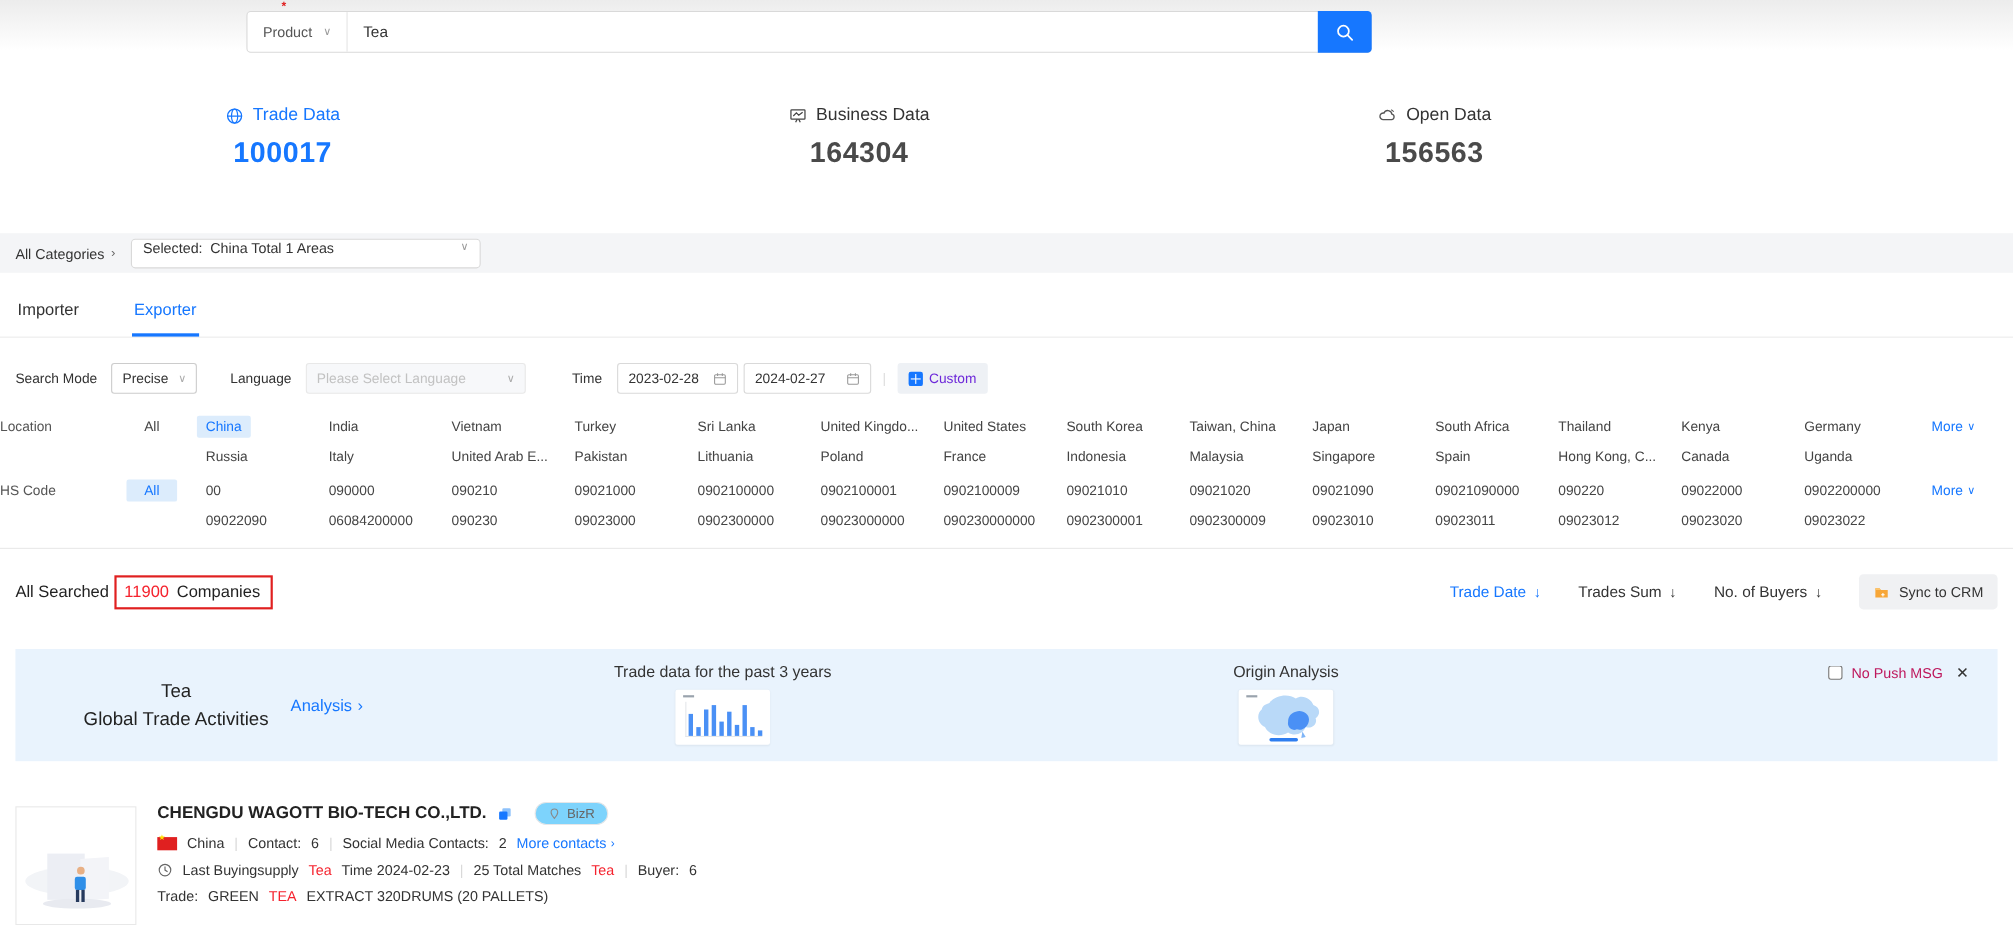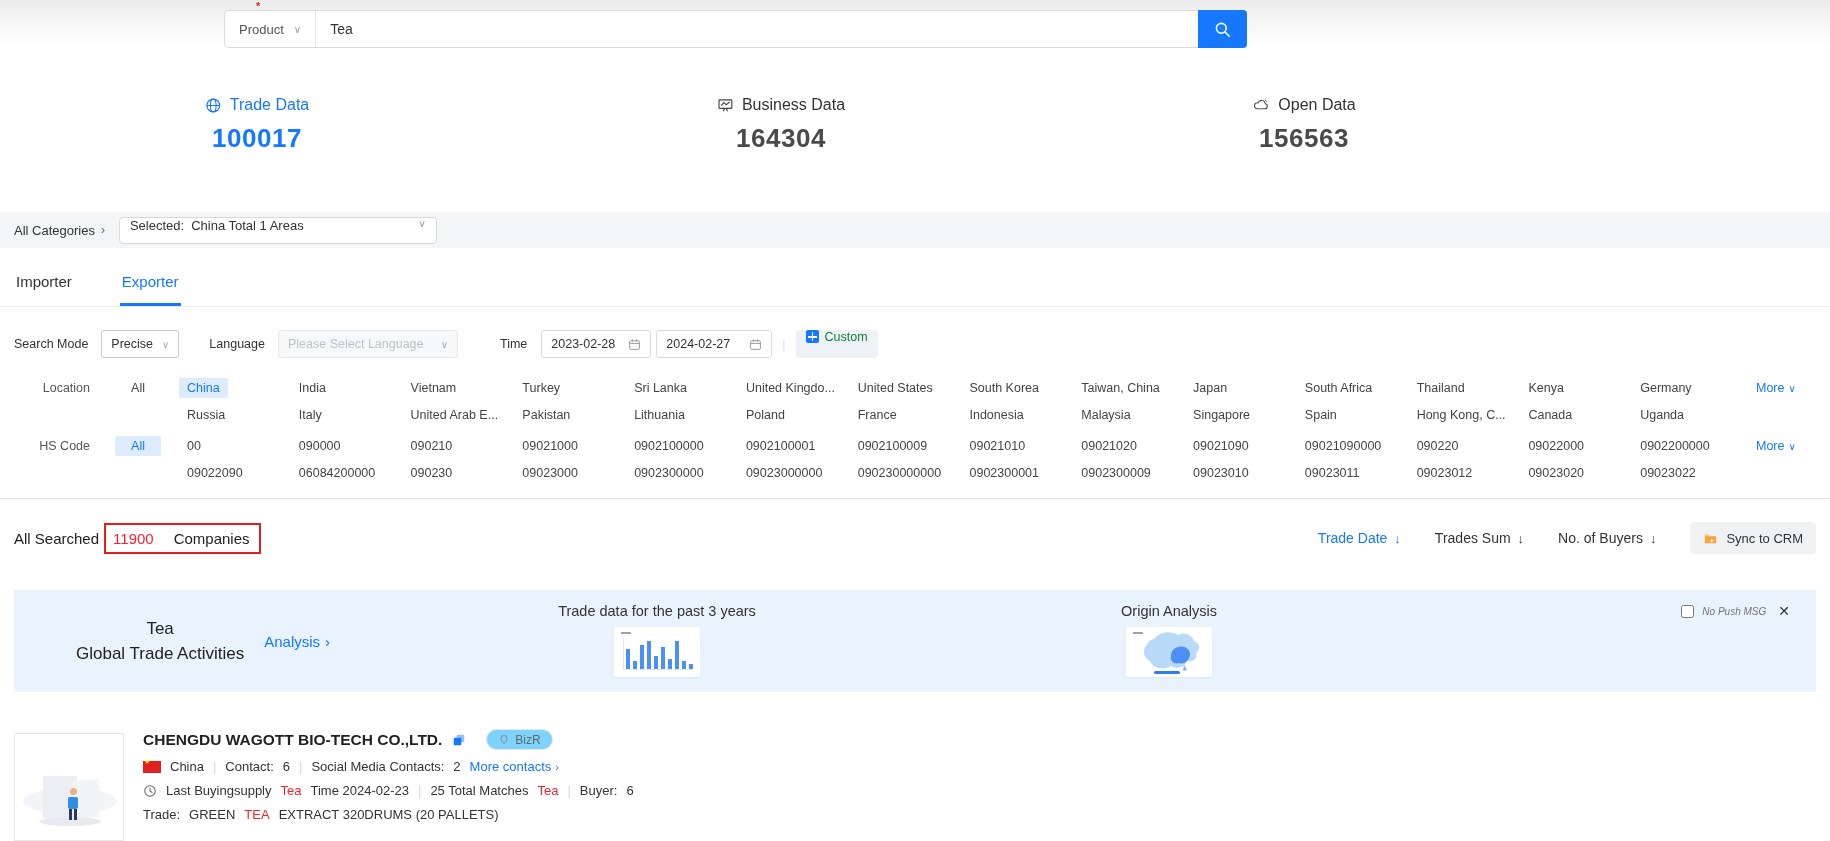--- a/index.html
+++ b/index.html
@@ -35,44 +35,44 @@
   .tab.active { color:#1677ff; border-bottom:3px solid #1677ff; padding-bottom:13px; }
 
   
   .filters { position:absolute; left:0; top:330px; width:100%; display:flex; align-items:center; font-size:12.5px; }
   .flabel { color:#333; }
   .select { height:28px; border:1px solid #ccc; border-radius:3px; display:flex; align-items:center; padding:0 9px; cursor:pointer; background:#fff; }
   .select .chev { margin-left:auto; color:#aaa; font-size:10px; }
   .select.disabled { background:#f7f8fa; border-color:#e8e8e8; }
   .select .placeholder { color:#c2c2c2; }
   .datebox { height:28px; border:1px solid #d9d9d9; border-radius:3px; display:flex; align-items:center; padding:0 9px; gap:8px; background:#fff; cursor:pointer; }
-  .custom-btn { height:28px; background:#eef1f5; border-radius:3px; display:flex; gap:6px; padding:0 10px; cursor:pointer; color:#15803d; }
+  .custom-btn { height:28px; background:#eef1f5; border-radius:3px; display:flex; align-items:center; gap:6px; padding:0 10px; cursor:pointer; color:#6d28d9; }
   .custom-ico { width:13px; height:13px; background:#1677ff; border-radius:2px; position:relative; }
   .custom-ico:before { content:""; position:absolute; left:6px; top:2px; width:1.5px; height:9px; background:#fff; }
   .custom-ico:after { content:""; position:absolute; top:6px; left:2px; height:1.5px; width:9px; background:#fff; }
   .vdiv { color:#ddd; margin:0 10px; }
 
   
   .frow { position:absolute; left:0; width:100%; display:flex; align-items:flex-start; font-size:12.5px; }
-  .frow-label { width:90px; text-align:right; color:#555; padding-top:3px; }
+  .frow-label { width:90px; color:#555; padding-top:3px; }
   .all-cell { margin-left:25px; width:46px; text-align:center; padding:3px 0; border-radius:2px; color:#444; cursor:pointer; }
   .all-cell.sel { background:#dcecfc; color:#1677ff; }
   .cells { flex:1; margin-left:18px; margin-right:16px; }
   .cell-grid { display:grid; grid-template-columns:repeat(14,1fr); column-gap:4px; margin-bottom:7px; }
   .cell-grid span { padding:3px 8px; color:#444; white-space:nowrap; overflow:hidden; cursor:pointer; border-radius:2px; justify-self:start; max-width:100%; }
   .cell-grid span.sel { background:#dcecfc; color:#1677ff; }
   .more-link { width:74px; color:#1677ff; cursor:pointer; padding-top:3px; display:flex; gap:4px; align-items:center; }
   .more-link .chev { font-size:10px; }
 
   .hr { position:absolute; left:0; top:498px; width:100%; border-top:1px solid #e8e8e8; }
 
   
   .results { position:absolute; left:0; top:510px; width:100%; height:56px; display:flex; align-items:center; padding:0 14px; }
   .res-prefix { font-size:15px; color:#222; }
-  .red-box { display:flex; align-items:center; gap:20px; border:2px solid #e02020; padding:5px 9px 5px 7px; margin-left:5px;text-align:right; }
+  .red-box { display:flex; align-items:center; gap:7px; border:2px solid #e02020; padding:5px 9px 5px 7px; margin-left:5px;text-align:right; }
   .res-count { color:#f5222d; font-size:15px; }
   .res-suffix { color:#222; font-size:15px; }
   .res-right { margin-left:auto; display:flex; align-items:center; gap:34px; }
   .sort-item { display:flex; align-items:center; gap:7px; font-size:14px; color:#333; cursor:pointer; }
   .sort-item .arr { font-size:13px; }
   .sort-item.active { color:#1677ff; }
   .sync-btn { height:32px; background:#f0f1f3; border-radius:4px; display:flex; align-items:center; gap:8px; padding:0 13px; font-size:13px; color:#333; cursor:pointer; }
 
   
   .banner { position:absolute; left:14px; right:14px; top:590px; height:102px; background:#e9f3fd; }
@@ -84,21 +84,21 @@
   .thumb { width:86px; height:50px; background:#fff; margin:8px auto 0; border-radius:2px; box-shadow:0 1px 2px rgba(0,0,0,.06); overflow:hidden; position:relative; }
   .thumb .mini-lbl { position:absolute; left:7px; top:5px; width:10px; height:2px; background:#9aa3ad; }
   .vbars { position:absolute; left:9px; right:7px; bottom:7px; height:32px; display:flex; align-items:flex-end; gap:2.5px; border-left:1px solid #e4e7ea; border-bottom:1px solid #e4e7ea; padding-left:2px; }
   .vbars i { width:4.5px; background:#4a90f5; display:block; }
   .hbars { position:absolute; left:12px; top:14px; right:8px; }
   .hbars .hrow { display:flex; height:5.5px; margin-bottom:3.5px; }
   .hbars .b { background:#4a90f5; }
   .hbars .g { background:#49c36a; }
   .no-push { position:absolute; right:26px; top:13px; display:flex; align-items:center; gap:8px; }
   .no-push input { width:13px; height:13px; cursor:pointer; }
-  .no-push .np-label { font-size:10px; color:#737373;font-style:italic; }
+  .no-push .np-label { font-size:13px; color:#be185d; }
   .np-close { font-size:14px; color:#333; cursor:pointer; margin-left:4px; }
 
   
   .avatar { position:absolute; left:14px; top:733px; width:110px; height:108px; background:#fff; border:1px solid #e8e8e8; overflow:hidden; cursor:pointer; }
   .av-hill { position:absolute; left:8px; bottom:26px; width:94px; height:26px; background:#f2f4f7; border-radius:50%; }
   .av-panel1 { position:absolute; left:28px; bottom:22px; width:34px; height:42px; background:#eceef4; }
   .av-panel2 { position:absolute; left:58px; bottom:22px; width:26px; height:38px; background:#f3f4f8; transform:skewY(-4deg); }
   .av-shadow { position:absolute; left:24px; bottom:14px; width:62px; height:9px; background:#e8eaf0; border-radius:50%; }
   .av-person { position:absolute; left:52px; bottom:20px; width:12px; height:32px; }
   .av-head { width:7px; height:7px; background:#e8b085; border-radius:50%; margin:0 auto; }
@@ -200,21 +200,21 @@
   <div class="tab active">Exporter</div>
 </div>
 
 <div class="filters">
   <span class="flabel" style="margin-left:14px">Search Mode</span>
   <div class="select" style="width:78px; margin-left:13px">
     <span>Precise</span>
     <span class="chev">∨</span>
   </div>
   <span class="flabel" style="margin-left:30px">Language</span>
-  <div class="select disabled" style="width:180px; margin-left:13px">
+  <div class="select disabled" style="width:200px; margin-left:13px">
     <span class="placeholder">Please Select Language</span>
     <span class="chev">∨</span>
   </div>
   <span class="flabel" style="margin-left:42px">Time</span>
   <div class="datebox" style="width:110px; margin-left:14px">
     <span>2023-02-28</span>
     <span class="ico" style="margin-left:auto">
       <svg width="13" height="13" viewBox="0 0 24 24" fill="none" stroke="#999" stroke-width="1.8">
           <rect x="3" y="5" width="18" height="16" rx="2"></rect>
           <line x1="8" y1="2.5" x2="8" y2="7"></line>

